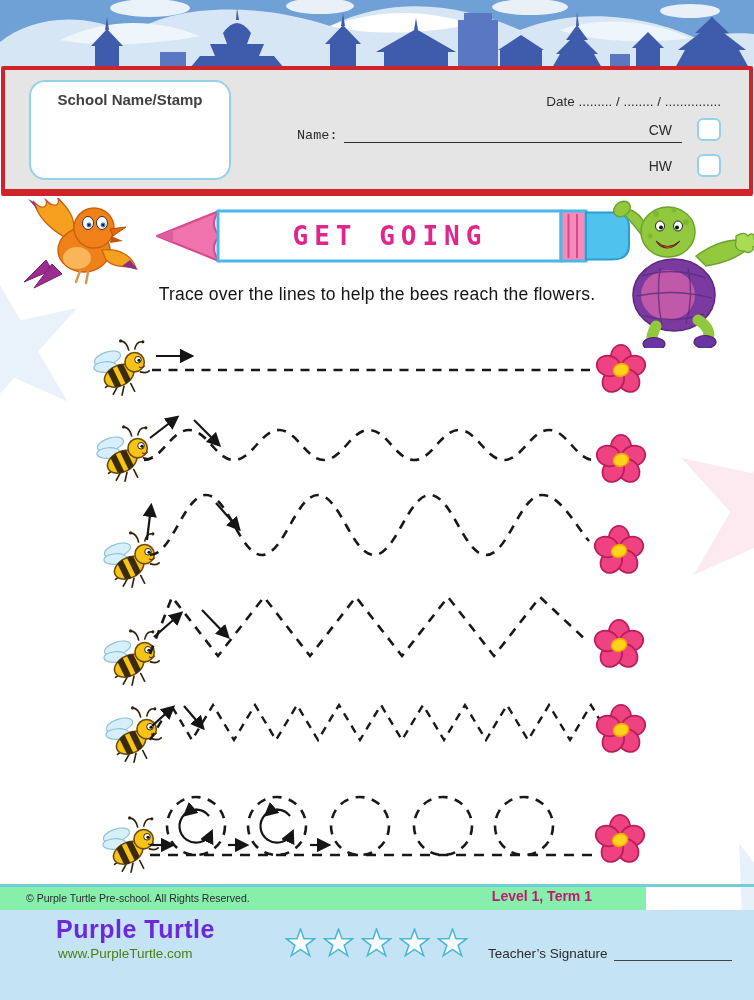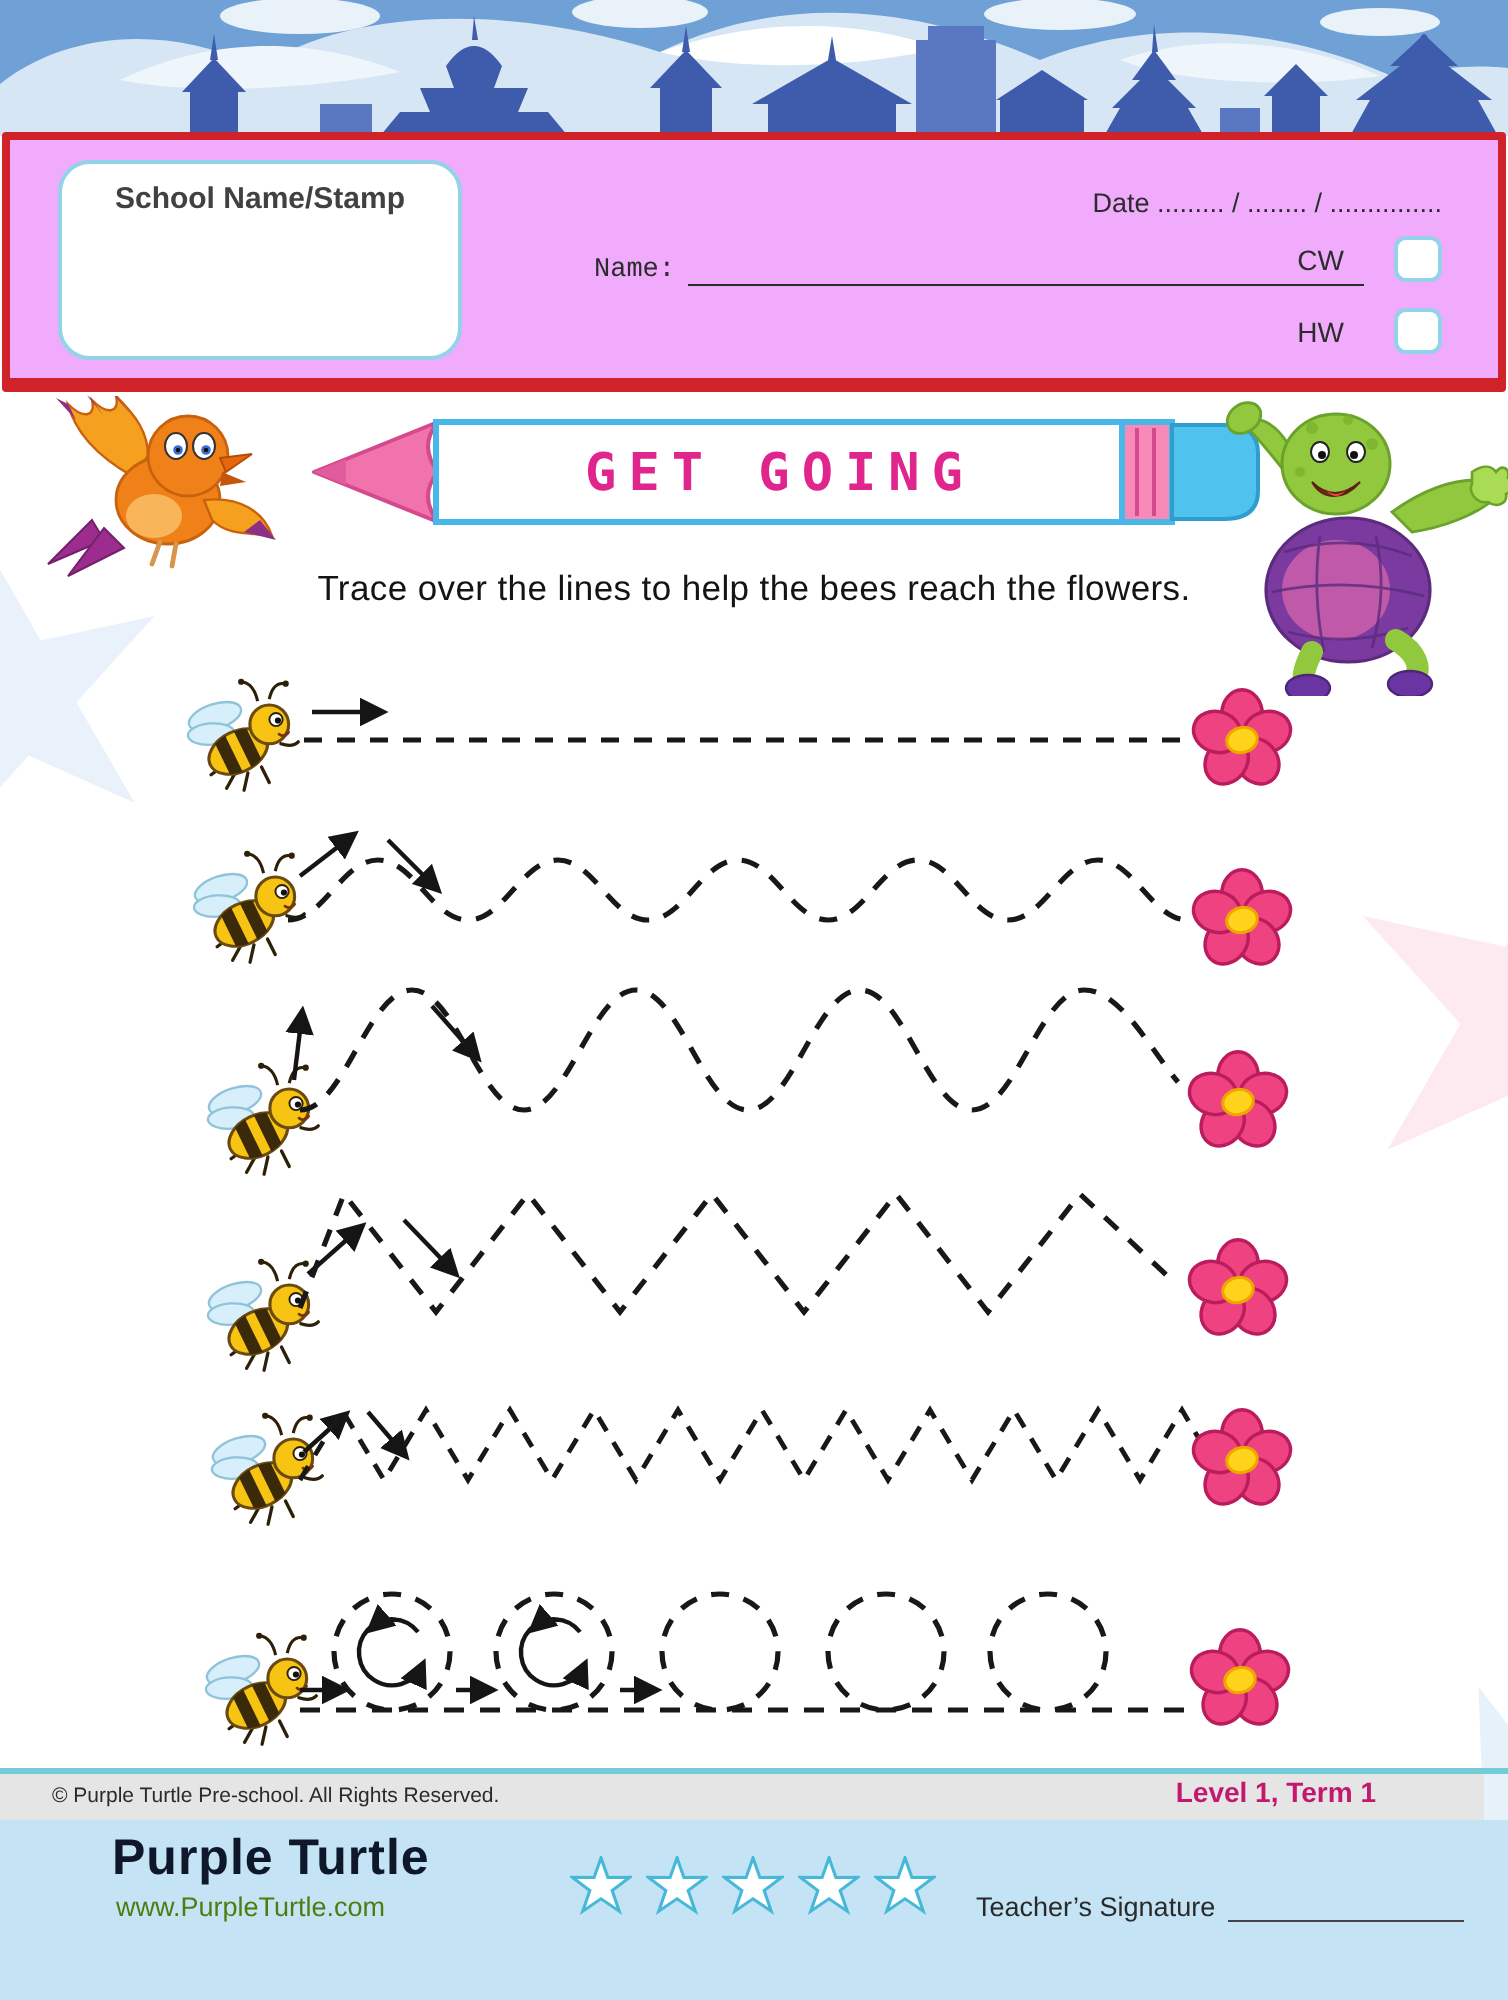--- a/index.html
+++ b/index.html
@@ -2,21 +2,21 @@
 <html><head>
 <meta charset="utf-8">
 <style>
   html,body{margin:0;padding:0;background:#e9e9e9;}
   .page{position:relative;width:754px;height:1000px;background:#ffffff;overflow:hidden;
         font-family:"Liberation Sans",sans-serif;}
   
   .skyline{position:absolute;left:0;top:0;width:754px;height:68px;}
   
   .header-frame{position:absolute;left:1px;top:66px;width:752px;height:130px;box-sizing:border-box;
-        background:#f0abfc;border:4px solid #cf2329;border-bottom-width:7px;border-radius:2px;z-index:5;}
+        background:#e5e5e5;border:4px solid #cf2329;border-bottom-width:7px;border-radius:2px;z-index:5;}
   .school-box{position:absolute;left:24px;top:10px;width:202px;height:100px;background:#ffffff;
         border:2.5px solid #93d2e8;border-radius:16px;box-sizing:border-box;text-align:center;}
   .school-box span{display:inline-block;margin-top:9px;font-size:15px;font-weight:bold;color:#414141;}
   .title-wrap{position:absolute;left:280px;top:14px;width:212px;text-align:center;}
   .title-wrap .t1{font-size:20px;font-weight:bold;color:#cb176b;}
   .title-wrap .t2{font-size:20px;font-weight:bold;color:#1d4d96;}
   .title-underline{height:3px;background:#86d7e8;width:204px;margin:4px auto 0;}
   .date-line{position:absolute;right:28px;top:24px;font-size:13.5px;color:#2c2c2c;}
   .form-row{position:absolute;left:292px;font-size:13.5px;color:#2c2c2c;display:flex;align-items:flex-end;font-family:Liberation Mono, monospace;}
   .row-name{top:58px;}
@@ -30,25 +30,25 @@
   .turtle{position:absolute;left:612px;top:196px;z-index:4;}
   .pencil{position:absolute;left:147px;top:207px;z-index:3;}
   .instruction{position:absolute;left:0;top:284px;width:754px;text-align:center;
         font-size:17.5px;color:#141414;font-weight:500;z-index:2;letter-spacing:.2px;}
   
   .bg-star{position:absolute;z-index:0;}
   
   .trace{position:absolute;left:0;top:325px;z-index:1;}
   
   .sep-line{position:absolute;left:0;top:884px;width:754px;height:3px;background:#74ccd9;z-index:5;}
-  .footer-meta{position:absolute;left:0;top:887px;width:742px;height:23px;background:#e5e5e5;z-index:5;}
+  .footer-meta{position:absolute;left:0;top:887px;width:646px;height:23px;background:#86efac;z-index:5;}
   .copyright{position:absolute;left:26px;top:5px;font-size:10.5px;color:#2a2a2a;}
   .level{position:absolute;right:54px;top:1px;font-size:14px;font-weight:bold;color:#c2186e;}
   .footer-bar{position:absolute;left:0;top:910px;width:754px;height:90px;background:#c4e4f6;z-index:5;}
-  .brand{position:absolute;left:56px;top:5px;font-size:25px;font-weight:bold;color:#0f172a;letter-spacing:.5px;}
+  .brand{position:absolute;left:56px;top:5px;font-size:25px;font-weight:bold;color:#6d28d9;letter-spacing:.5px;}
   .website{position:absolute;left:58px;top:36px;font-size:13.5px;color:#4d7c0f;}
   .stars{position:absolute;left:285px;top:18px;display:flex;gap:7px;}
   .signature{position:absolute;left:488px;top:36px;font-size:13.5px;color:#2a2a2a;display:flex;align-items:flex-end;text-align:right;}
 </style>
 </head>
 <body>
 
 <div class="page">
 
   <svg class="skyline" viewBox="0 0 754 68">

